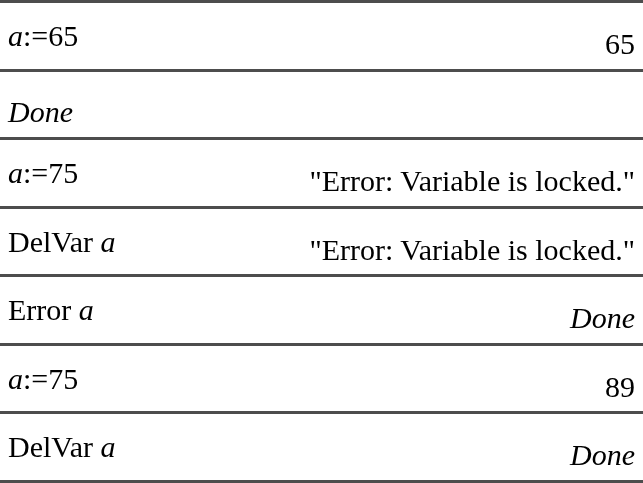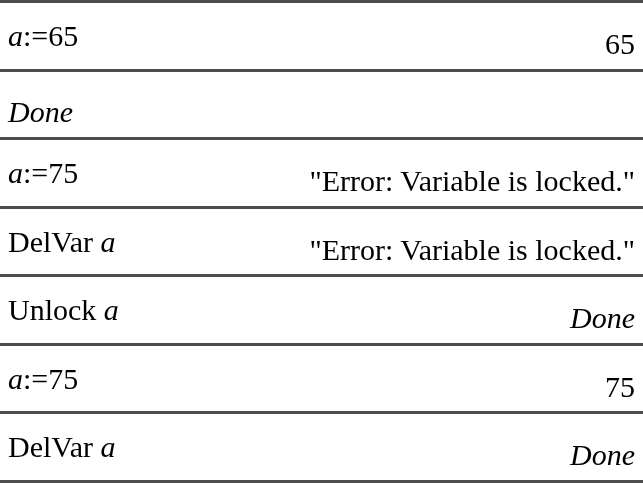--- a/index.html
+++ b/index.html
@@ -57,24 +57,24 @@
   </div>
   <div class="row">
     <div class="cell input"><span class="it">a</span><span>:=75</span></div>
     <div class="cell result"><span>"Error: Variable is locked."</span></div>
   </div>
   <div class="row">
     <div class="cell input"><span>DelVar </span><span class="it">a</span></div>
     <div class="cell result"><span>"Error: Variable is locked."</span></div>
   </div>
   <div class="row">
-    <div class="cell input"><span>Unlock </span><span class="it">a</span></div>
+    <div class="cell input"><span>Error </span><span class="it">a</span></div>
     <div class="cell result"><span class="it">Done</span></div>
   </div>
   <div class="row">
     <div class="cell input"><span class="it">a</span><span>:=75</span></div>
-    <div class="cell result"><span>75</span></div>
+    <div class="cell result"><span>89</span></div>
   </div>
   <div class="row">
     <div class="cell input"><span>DelVar </span><span class="it">a</span></div>
     <div class="cell result"><span class="it">Done</span></div>
   </div>
 </div>
 
 </body></html>

